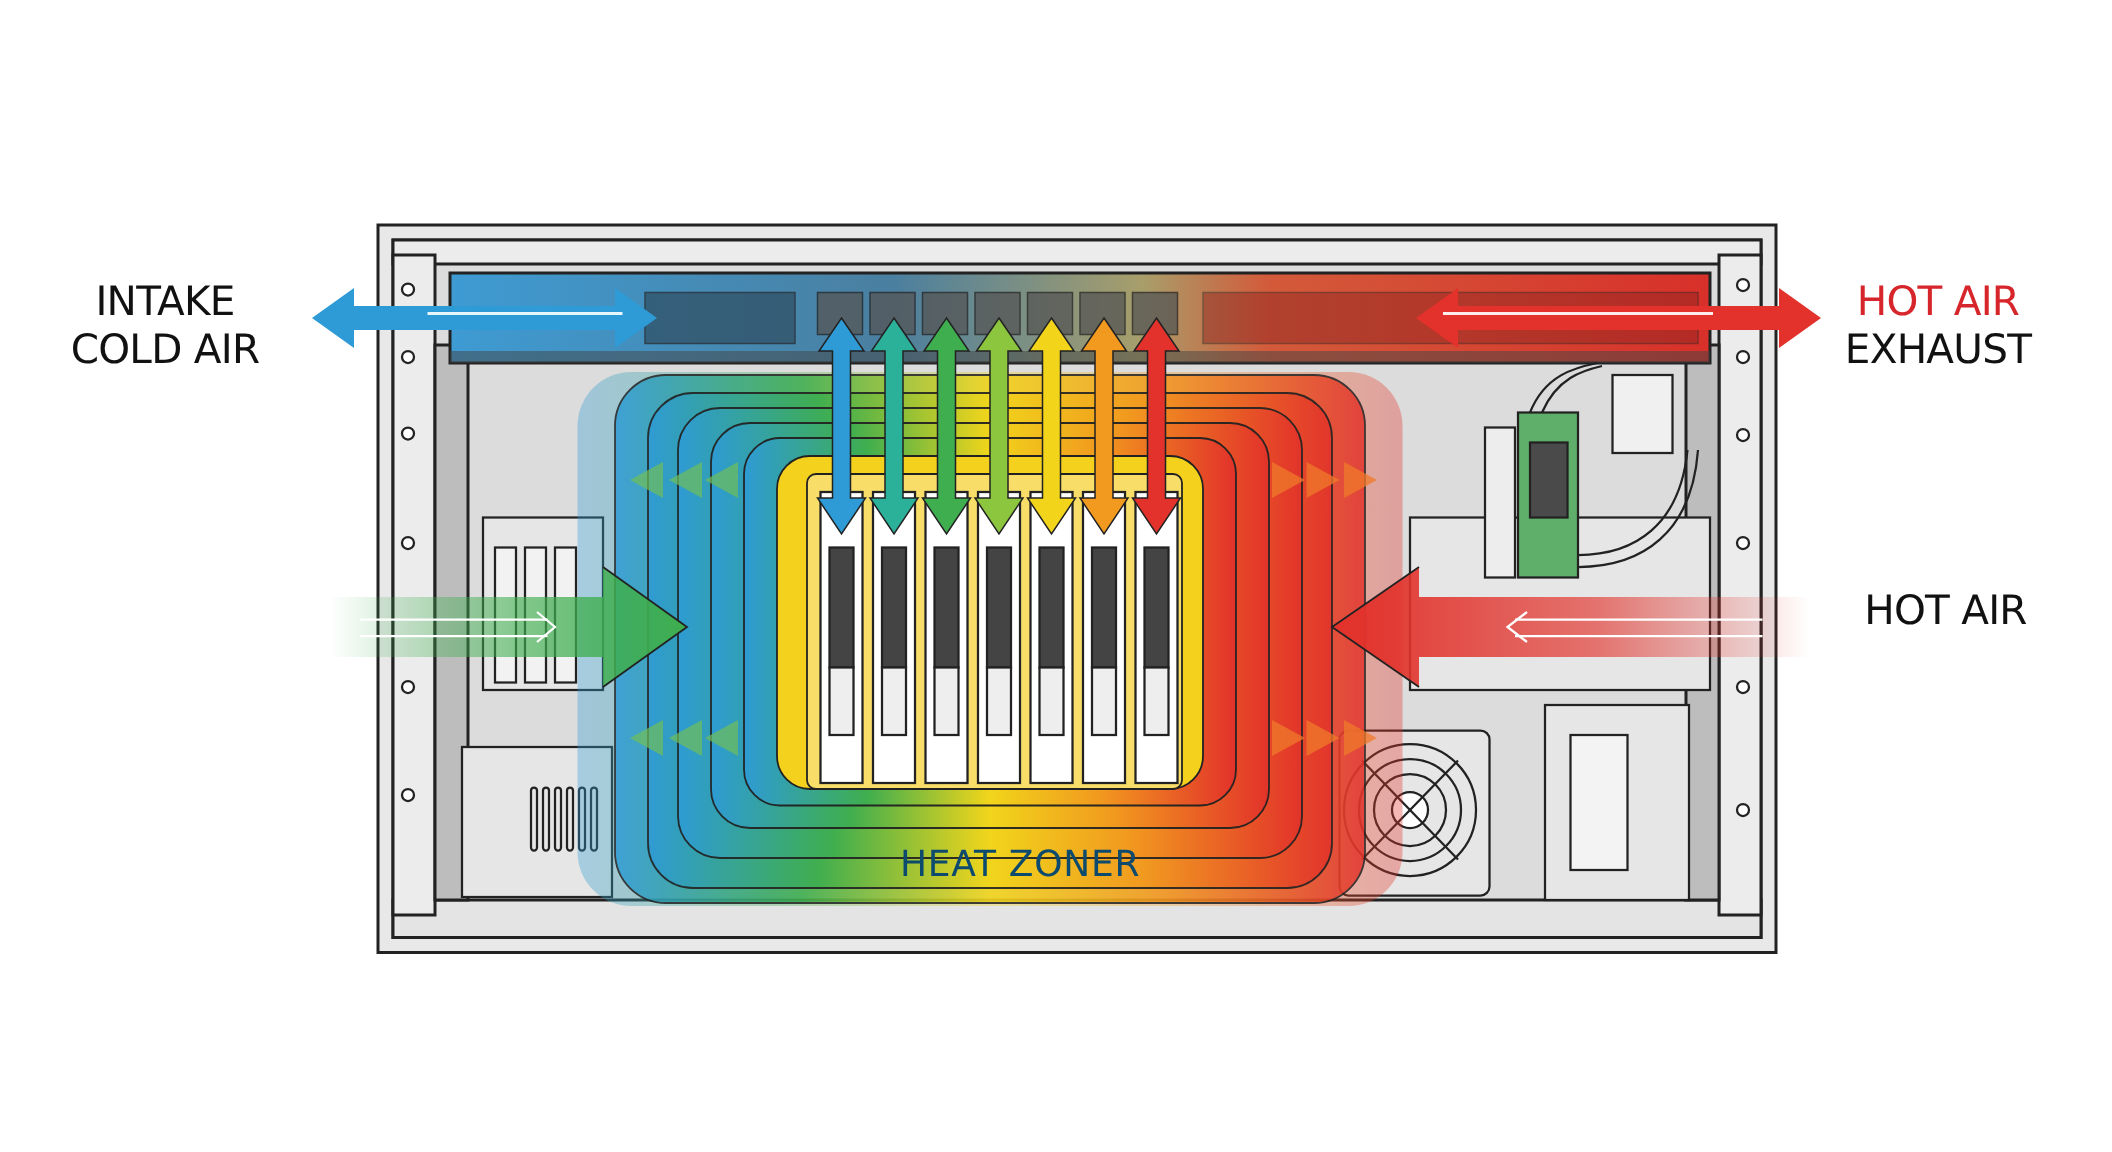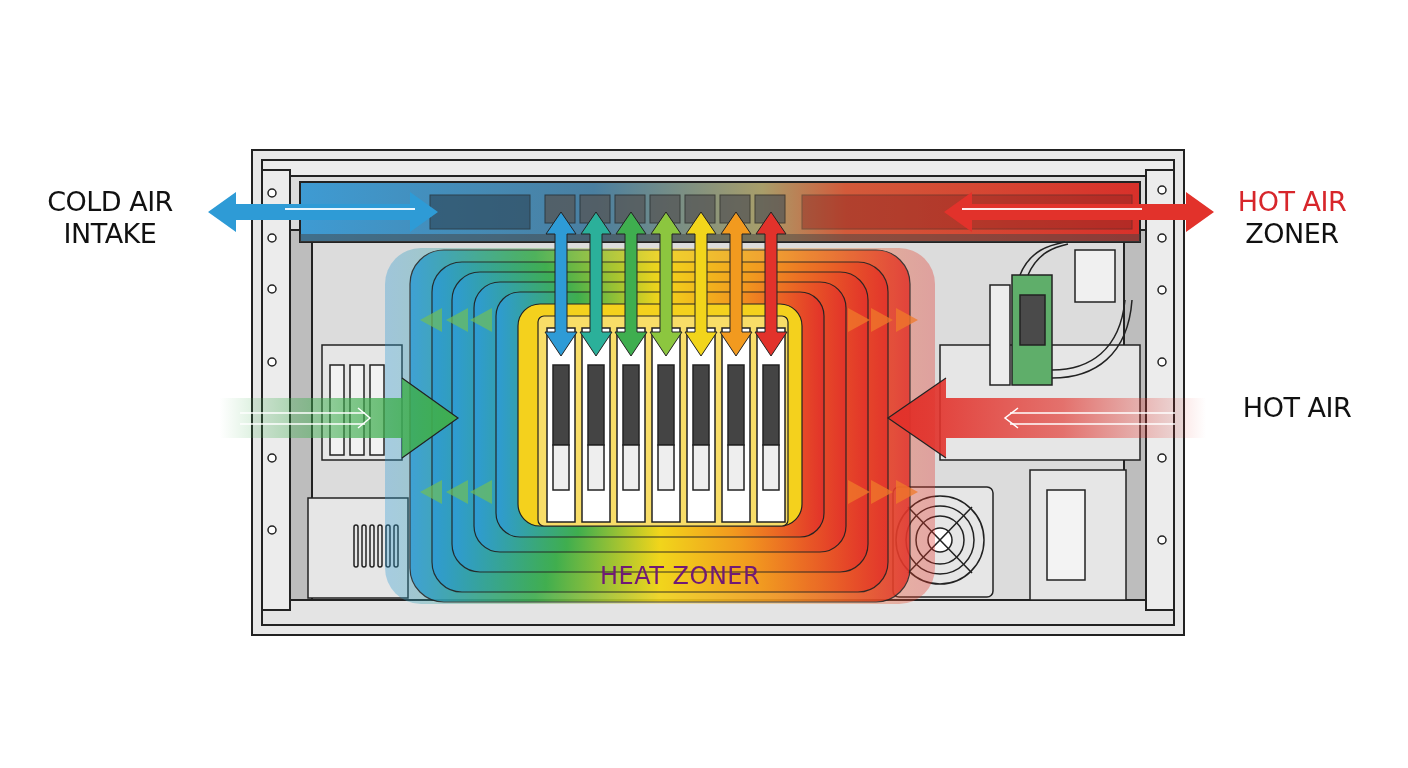--- a/index.html
+++ b/index.html
@@ -1,20 +1,20 @@
 <!DOCTYPE html>
 <html><head>
 <meta charset="utf-8">
 <style>
   html, body { margin:0; padding:0; background:#ffffff; }
   body { width:1408px; height:768px; position:relative; overflow:hidden; font-family:"DejaVu Sans", sans-serif; }
   .label { position:absolute; font-family:"DejaVu Sans", sans-serif; font-size:27px; line-height:32px; color:#111; letter-spacing:-0.5px; text-align:center; }
   .label .red { color:#d7262b; }
   svg { position:absolute; left:0; top:0; }
-  .zone-title { position:absolute; font-family:"DejaVu Sans", sans-serif; font-size:24px; color:#701a75; letter-spacing:0.5px; }
+  .zone-title { position:absolute; font-family:"DejaVu Sans", sans-serif; font-size:24px; color:#0c4a6e; letter-spacing:0.5px; }
 </style>
 </head>
 <body>
 
 <svg width="1408" height="768" viewBox="0 0 1408 768">
   <defs>
     <linearGradient id="heatGrad" x1="0" y1="0" x2="1" y2="0">
       <stop offset="0" stop-color="#2e9bd6"></stop>
       <stop offset="0.25" stop-color="#3fae4f"></stop>
       <stop offset="0.5" stop-color="#f2d51b"></stop>
@@ -222,27 +222,27 @@
   <g>
     <polygon points="1206,398 946,398 946,378 888,418 946,458 946,438 1206,438" fill="url(#redFade)" stroke="none"></polygon>
     <path d="M946,378 L888,418 L946,458" fill="none" stroke="#222" stroke-width="1.2"></path>
     <line x1="1010" y1="413" x2="1175" y2="413" stroke="#fff" stroke-width="1.5"></line>
     <line x1="1010" y1="424" x2="1175" y2="424" stroke="#fff" stroke-width="1.5"></line>
     <polyline points="1018,408 1005,418 1018,428" fill="none" stroke="#fff" stroke-width="1.5"></polyline>
   </g>
 </svg>
 
 <div class="label" style="left:40px; top:186px; width:140px;">
+  <div>INTAKE</div>
   <div>COLD AIR</div>
-  <div>INTAKE</div>
 </div>
 
 <div class="label" style="left:1222px; top:186px; width:140px;">
   <div class="red">HOT AIR</div>
-  <div>ZONER</div>
+  <div>EXHAUST</div>
 </div>
 
 <div class="label" style="left:45px; top:392px; width:160px;">
 </div>
 
 <div class="label" style="left:1222px; top:392px; width:150px;">
   <div>HOT AIR</div>
 </div>
 
 <div class="zone-title" style="left:600px; top:562px;">HEAT ZONER</div>

